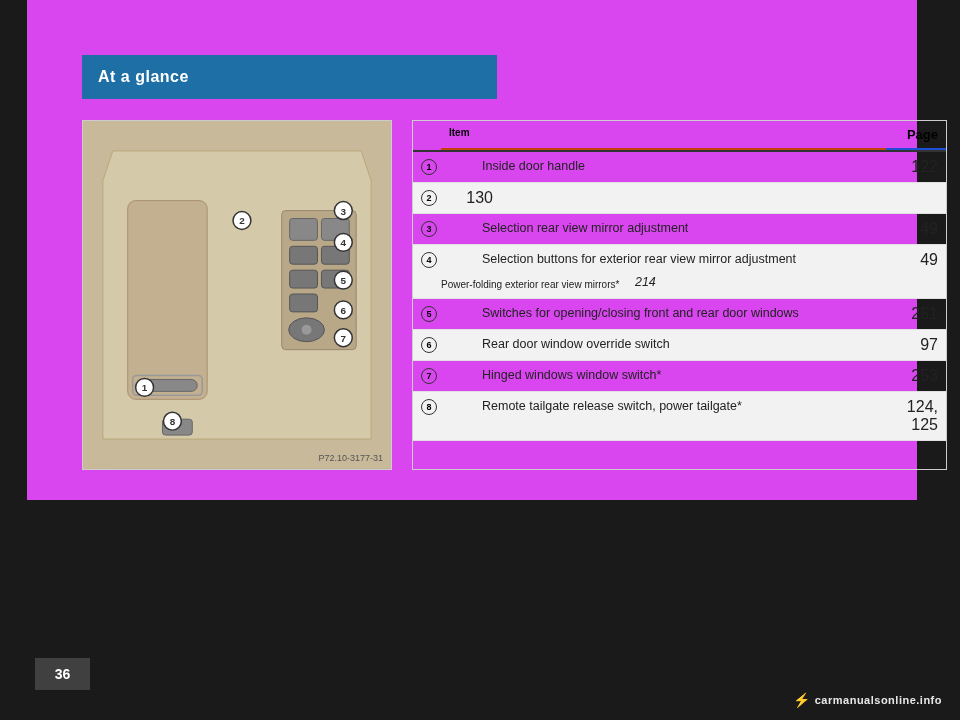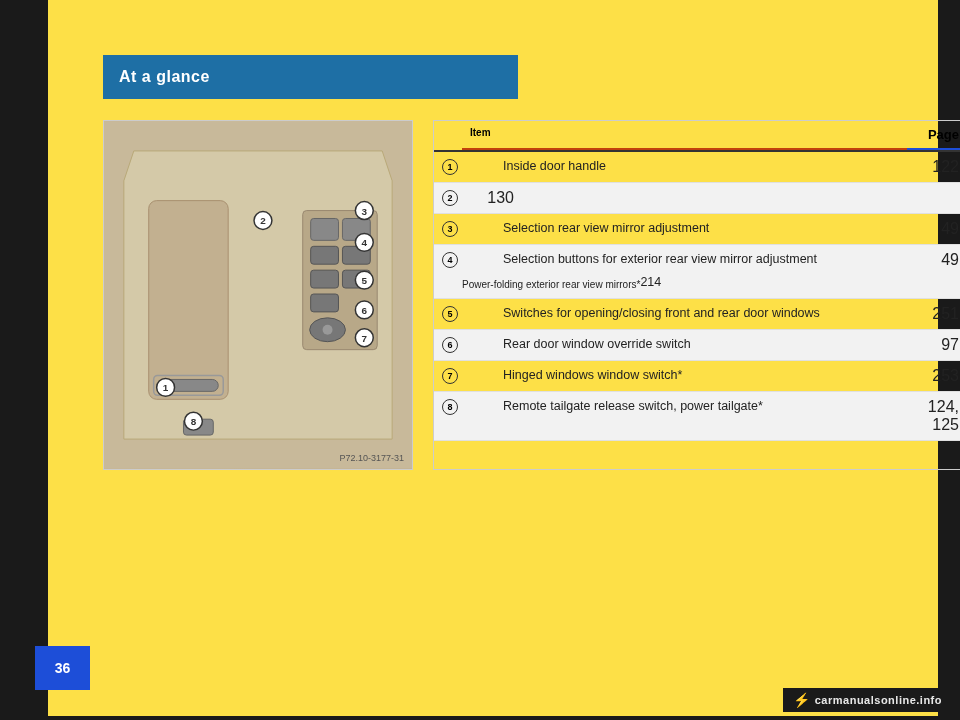--- a/index.html
+++ b/index.html
@@ -16,24 +16,24 @@
       position: absolute;
       top: 0; left: 0;
       width: 960px;
       height: 720px;
       background: #1a1a1a;
     }
 
     .white-content {
       position: absolute;
       top: 0;
-      left: 48px;
+      left: 27px;
       width: 890px;
-      height: 716px;
-      background: #fde047;
+      height: 500px;
+      background: #d946ef;
     }
 
     .header-bar {
       position: absolute;
       top: 55px;
       left: 55px;
       width: 415px;
       height: 44px;
       background: #1e6fa5;
       display: flex;
@@ -157,33 +157,34 @@
       width: 60px;
       text-align: right;
       padding: 6px 8px;
       font-size: 16px;
       color: #222;
     }
 
     .row-page-sub {
       font-size: 12.5px;
       color: #222;
-      text-align: left;
+      text-align: center;
       padding-right: 8px;
       padding-bottom: 6px;
+      font-style: italic;
     }
 
     
     .page-number-box {
       position: absolute;
       bottom: 30px;
       left: 35px;
       width: 55px;
-      height: 44px;
-      background: #1d4ed8;
+      height: 32px;
+      background: #404040;
       display: flex;
       align-items: center;
       justify-content: center;
     }
 
     .page-number {
       color: white;
       font-size: 14px;
       font-weight: bold;
     }

